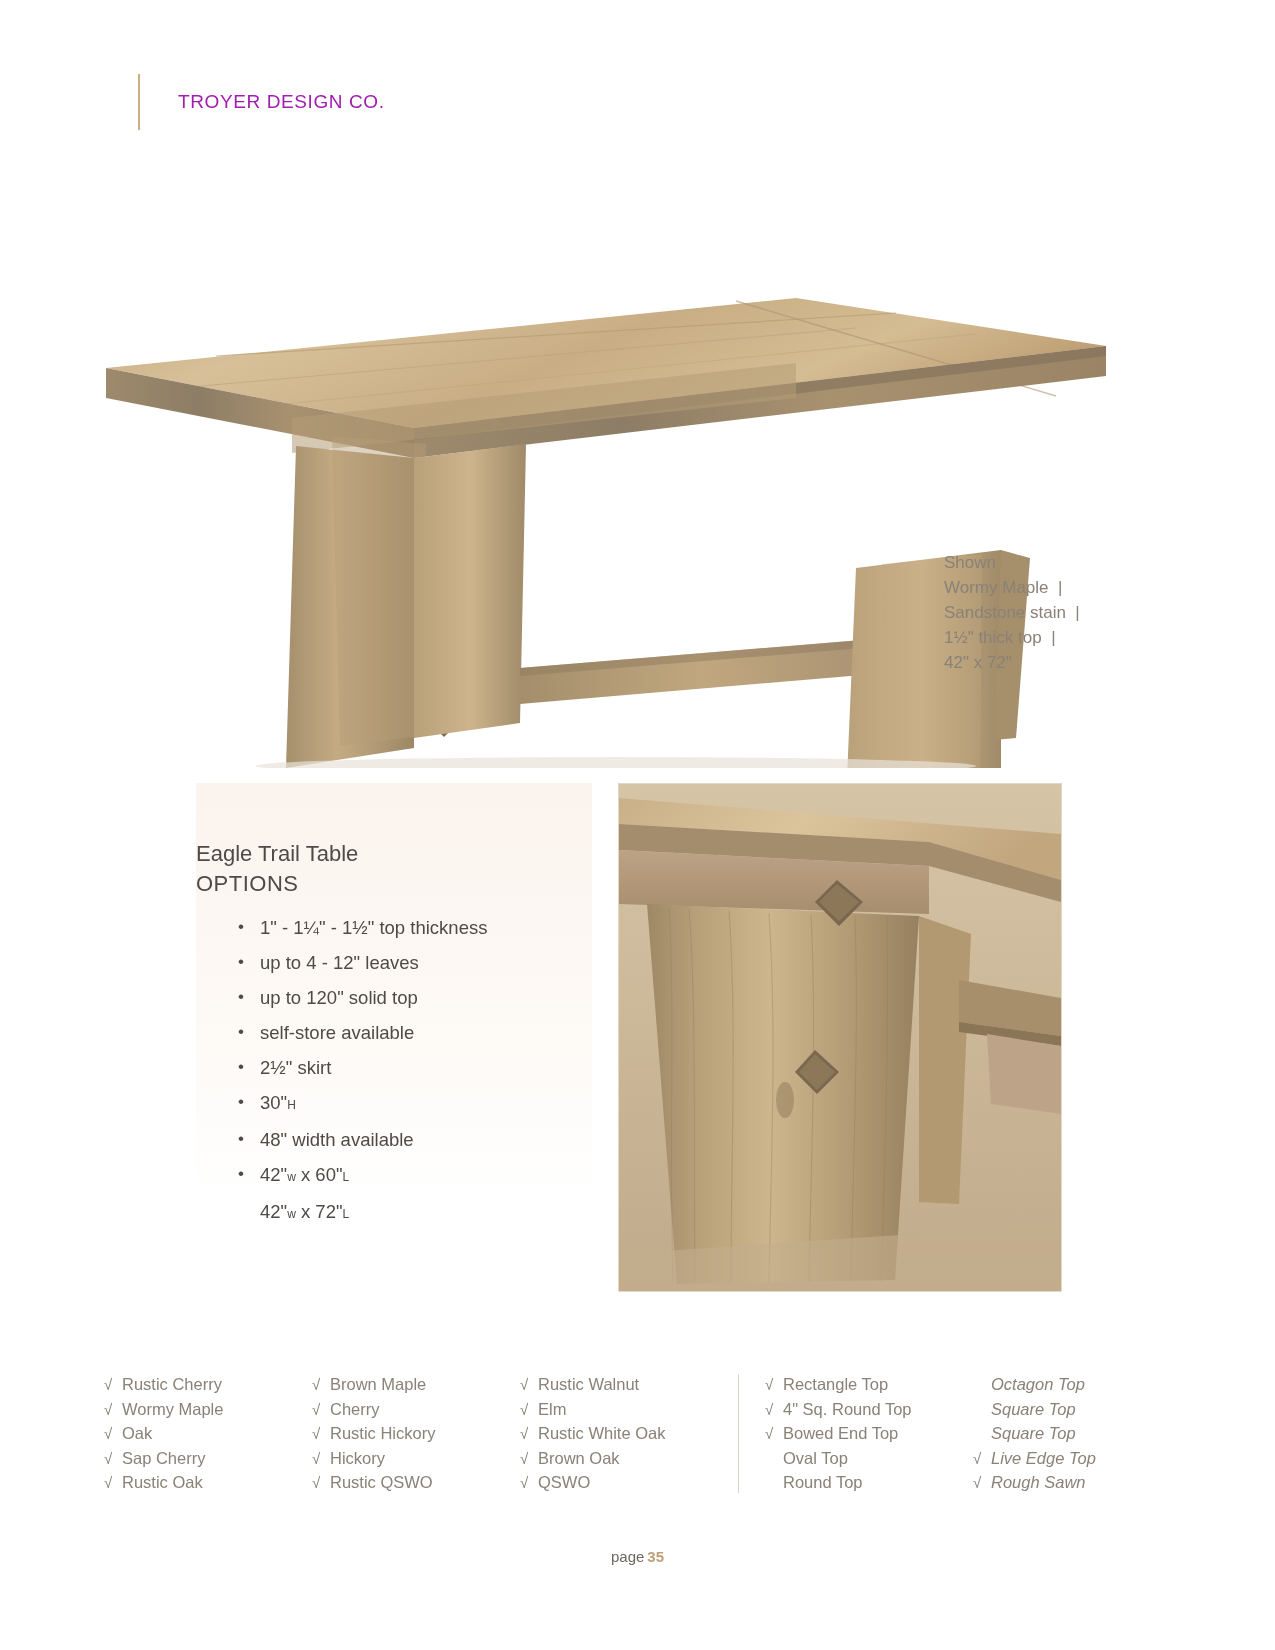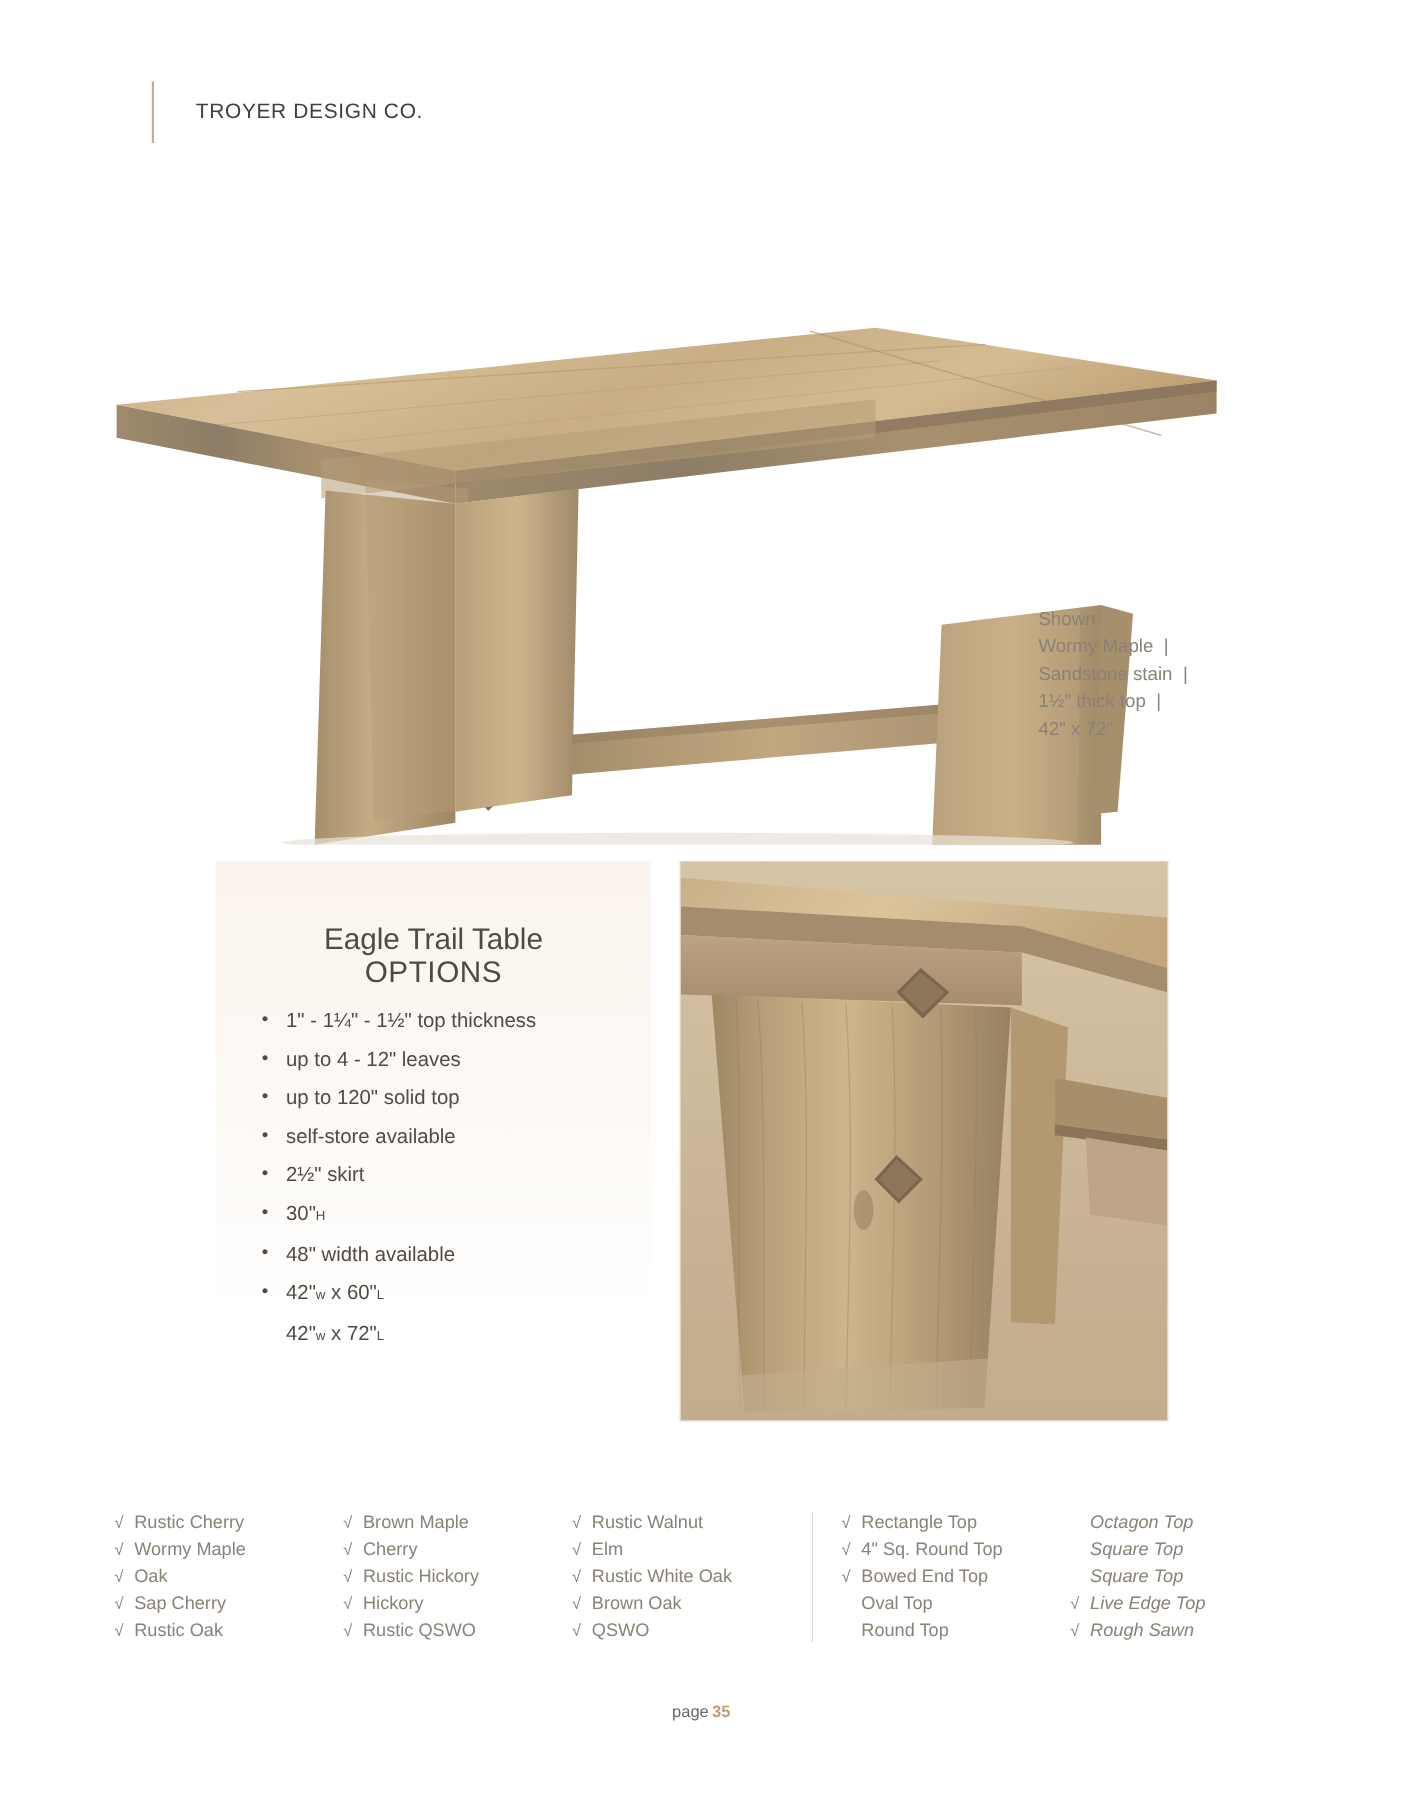--- a/index.html
+++ b/index.html
@@ -33,21 +33,21 @@
   }
   .brand-divider {
     width: 2px;
     height: 56px;
     background: #cdae84;
     margin: 0 38px 0 34px;
   }
   .brand-sub {
     font-size: 19px;
     letter-spacing: 0.6px;
-    color: #404040;
+    color: #a21caf;
   }
 
   
   .hero {
     position: absolute;
     left: 96px;
     top: 268px;
     width: 1020px;
     height: 500px;
   }
@@ -67,22 +67,22 @@
   
   .options-panel {
     position: absolute;
     left: 196px;
     top: 783px;
     width: 396px;
     height: 417px;
     background: linear-gradient(180deg,#fbf4ee 0%,#fdf9f5 55%,#ffffff 100%);
   }
   .options-title {
-    text-align: center;
-    font-size: 27px;
+    text-align: left;
+    font-size: 22px;
     color: #4f4a45;
     padding-top: 56px;
     line-height: 30px;
   }
   .options-title .line2 { display: block; letter-spacing: 0.5px; }
   .options-list {
     margin: 18px 0 0 0;
     padding: 0 0 0 64px;
     list-style: none;
     font-size: 18.5px;

